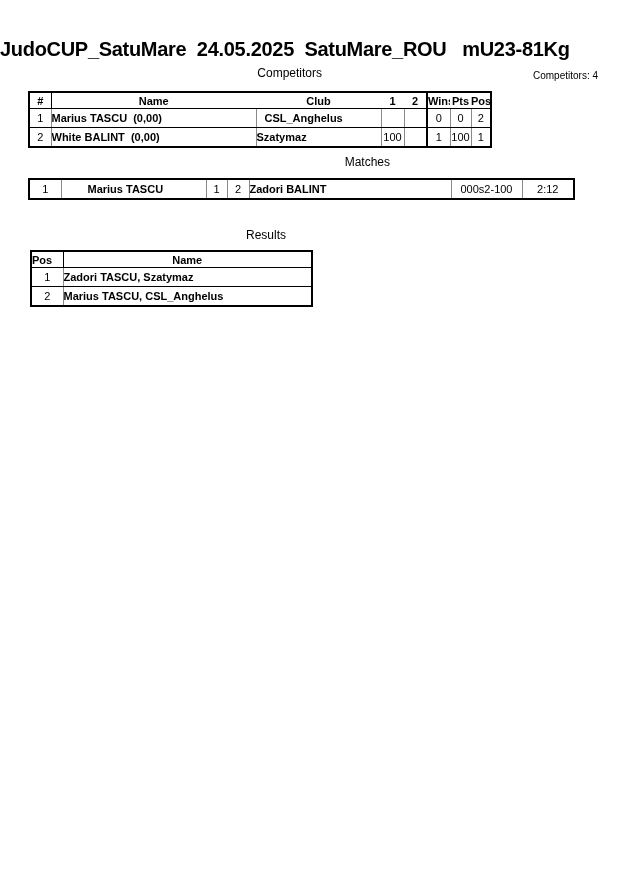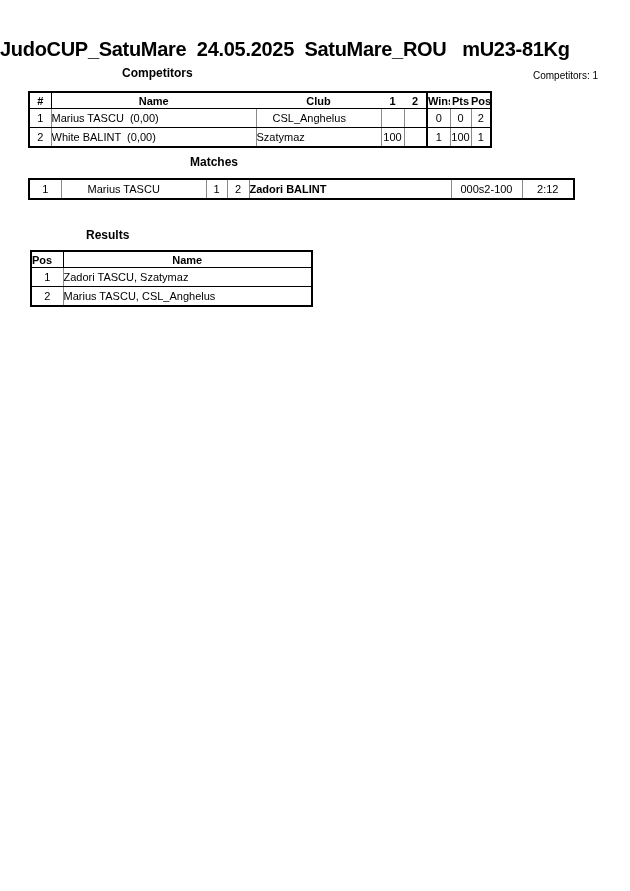--- a/index.html
+++ b/index.html
@@ -14,22 +14,22 @@
   .abs { position:absolute; }
 
   .page-title {
     top:38px; left:0; width:511px;
     text-align:center;
     font-size:20px; font-weight:bold;
     white-space:pre;
     letter-spacing:-0.3px;
   }
   .section-heading {
-    font-size:12px; font-weight:bold;
-    text-align:left; width:200px;
+    font-size:12px; font-weight:normal;
+    text-align:right; width:200px;
     white-space:pre;
   }
   .h-competitors { top:66px;  left:122px; }
   .h-matches     { top:155px; left:190px; }
   .h-results     { top:228px; left:86px;  }
 
   .count-label {
     top:70px; left:533px;
     font-size:10px;
   }
@@ -46,38 +46,38 @@
     overflow:hidden;
     white-space:pre;
     vertical-align:middle;
   }
   .tbl th { font-weight:bold; height:15px; border-bottom:1px solid #000; }
   .tbl td { height:18px; border-bottom:1px solid #000; border-right:1px solid #8a8a8a; }
   .tbl tr td:last-child { border-right:none; }
   .tbl tr:last-child td { border-bottom:none; }
 
   .c { text-align:center; }
-  .l { text-align:left; padding-left:8px; }
+  .l { text-align:left; padding-left:8px;font-weight:bold; }
   .lh { text-align:left; padding-left:3px; }
 
   th.sep { border-right:1px solid #000; }
   .thickL { border-left:2px solid #000 !important; }
   .bold { font-weight:bold; }
 
   #competitors-table { left:28px; top:91px; width:462px; }
   #matches-table     { left:28px; top:178px; width:547px; }
   #results-table     { left:30px; top:250px; width:281px; }
 </style>
 </head>
 <body>
 
 <div class="abs page-title">JudoCUP_SatuMare  24.05.2025  SatuMare_ROU   mU23-81Kg</div>
 
 <div class="abs section-heading h-competitors">Competitors</div>
-<div class="abs count-label">Competitors: 1</div>
+<div class="abs count-label">Competitors: 4</div>
 
 <table class="tbl" id="competitors-table">
   <colgroup>
     <col style="width:22px">
       <col style="width:205px">
       <col style="width:125px">
     <col style="width:23px">
       <col style="width:23px">
       <col style="width:23px">
     <col style="width:21px">
@@ -90,21 +90,21 @@
     <th class="c">Club</th>
     <th class="c">1</th>
     <th class="c">2</th>
     <th class="c thickL">Wins</th>
     <th class="c">Pts</th>
     <th class="c">Pos</th>
   </tr>
   <tr>
     <td class="c">1</td>
     <td class="l">Marius TASCU  (0,00)</td>
-    <td class="l" style="padding-left:16px">CSL_Anghelus</td>
+    <td class="l" style="padding-left:8px">CSL_Anghelus</td>
     <td class="c"></td>
     <td class="c"></td>
     <td class="c thickL">0</td>
     <td class="c">0</td>
     <td class="c">2</td>
   </tr>
   <tr>
     <td class="c">2</td>
     <td class="l">White BALINT  (0,00)</td>
     <td class="l" style="">Szatymaz</td>

